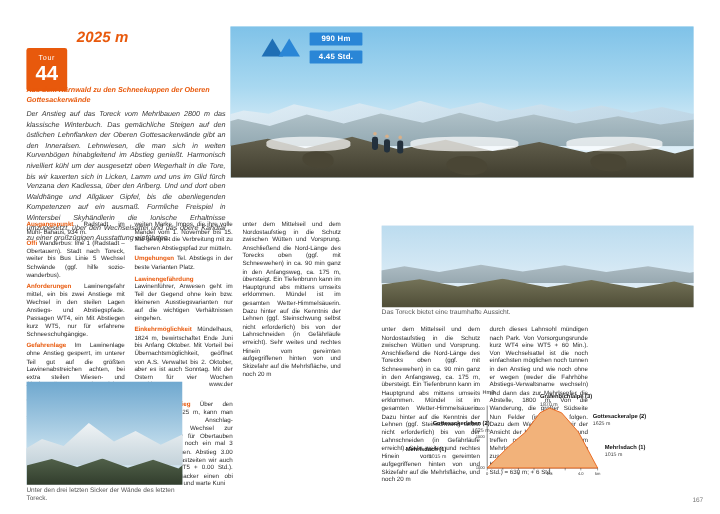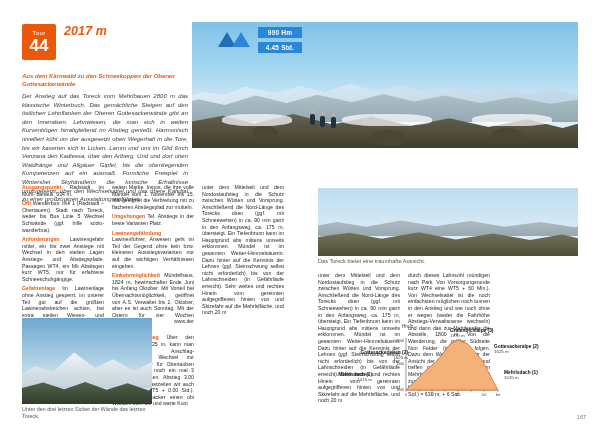--- a/index.html
+++ b/index.html
@@ -14,21 +14,21 @@
     position:relative;
     width:600px; height:428px;
     background:#ffffff;
   }
 
   
   .hdr {
     position:absolute; left:22px; top:24px; width:556px; height:42px;
   }
   .tour-badge {
-    position:absolute; left:0; top:0; width:34px; height:36px;
+    position:absolute; left:0; top:16px; width:34px; height:36px;
     background:#e8590c; border-radius:2px;
     display:flex; flex-direction:column; align-items:center; justify-content:center;
     color:#fff;
   }
   .tour-badge .t1 { font-size:6px; letter-spacing:.5px; line-height:7px; }
   .tour-badge .t2 { font-size:17px; font-weight:bold; line-height:17px; }
   .hdr-title {
     position:absolute; left:42px; top:0px;
     font-size:12.5px; font-weight:bold; font-style:italic;
     color:#e8590c; line-height:15px;
@@ -223,21 +223,21 @@
     <div class="person" style="left:128px;top:94px;"></div>
     <div class="person" style="left:139px;top:95px;"></div>
   </div>
 
   <div class="hdr">
     <div class="tour-badge">
       <span class="t1">Tour</span>
       <span class="t2">44</span>
     </div>
     <div class="hdr-title">
-      <span class="l2">2017 m</span>
+      <span class="l2">2025 m</span>
     </div>
     <div class="hdr-marks">
       <div class="tri-blue"></div>
       <div class="tri-blue2"></div>
       <div class="chip up">990 Hm</div>
       <div class="chip time">4.45 Std.</div>
     </div>
   </div>
 
   <div class="lead">Aus dem Kärnwald zu den Schneekuppen der Oberen Gottesackerwände</div>

